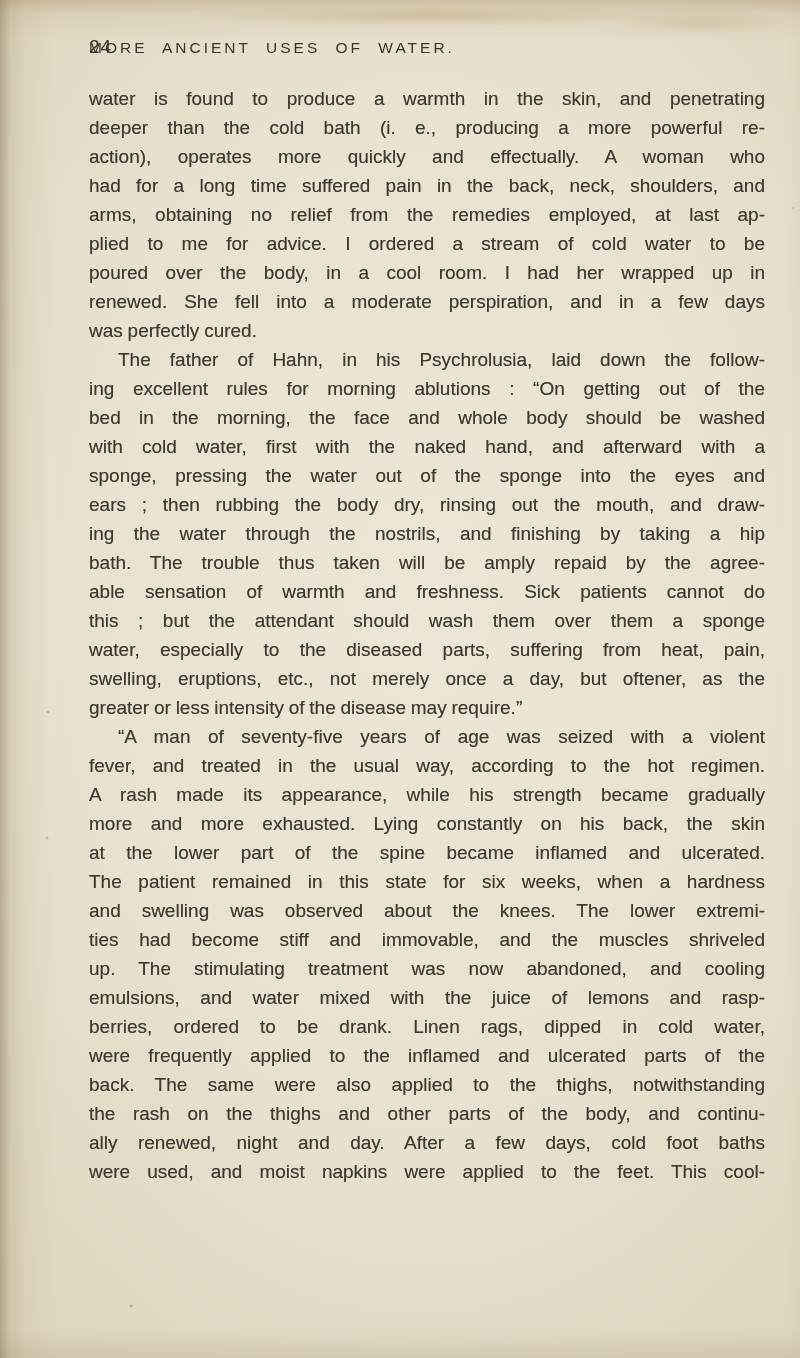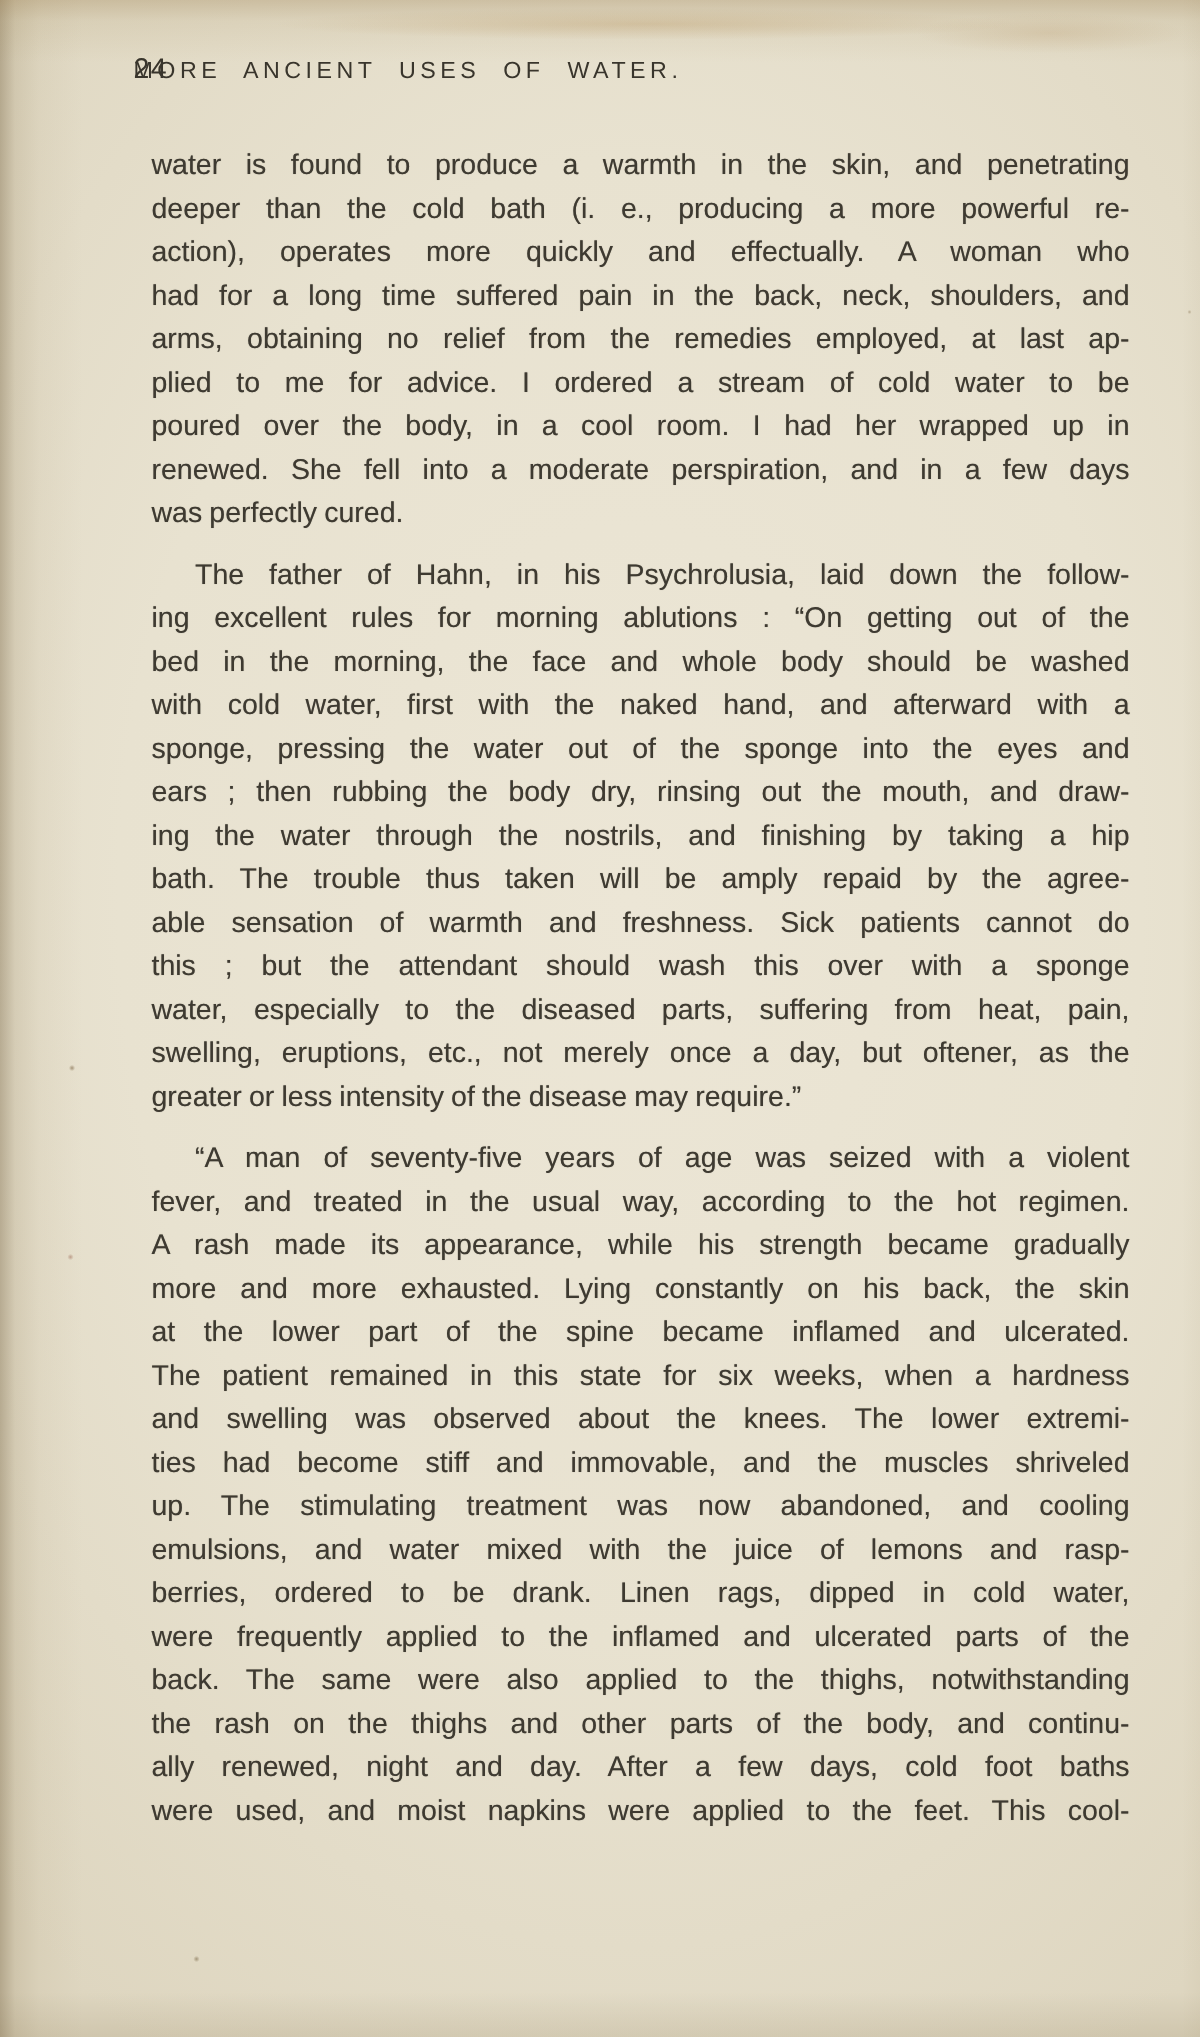--- a/index.html
+++ b/index.html
@@ -62,21 +62,21 @@
   .textblock {
     position: absolute;
     left: 89px;
     top: 84px;
     width: 676px;
     font-size: 19px;
     line-height: 29px;
     word-spacing: -0.5px;
     text-shadow: 0 0 0.5px rgba(62,58,49,0.55);
   }
-  .para { margin: 12px; }
+  .para { margin: 0; }
   .para.indent .line:first-child { text-indent: 29px; }
   .line {
     height: 29px;
     text-align: justify;
     text-align-last: justify;
   }
   .line.last {
     text-align: left;
     text-align-last: left;
   }
@@ -104,21 +104,21 @@
       <div class="para indent">
         <div class="line">The father of Hahn, in his Psychrolusia, laid down the follow-</div>
         <div class="line">ing excellent rules for morning ablutions : “On getting out of the</div>
         <div class="line">bed in the morning, the face and whole body should be washed</div>
         <div class="line">with cold water, first with the naked hand, and afterward with a</div>
         <div class="line">sponge, pressing the water out of the sponge into the eyes and</div>
         <div class="line">ears ; then rubbing the body dry, rinsing out the mouth, and draw-</div>
         <div class="line">ing the water through the nostrils, and finishing by taking a hip</div>
         <div class="line">bath.  The trouble thus taken will be amply repaid by the agree-</div>
         <div class="line">able sensation of warmth and freshness.  Sick patients cannot do</div>
-        <div class="line">this ; but the attendant should wash this over with a sponge</div>
+        <div class="line">this ; but the attendant should wash them over them a sponge</div>
         <div class="line">water, especially to the diseased parts, suffering from heat, pain,</div>
         <div class="line">swelling, eruptions, etc., not merely once a day, but oftener, as the</div>
         <div class="line last">greater or less intensity of the disease may require.”</div>
       </div>
       <div class="para indent">
         <div class="line">“A man of seventy-five years of age was seized with a violent</div>
         <div class="line">fever, and treated in the usual way, according to the hot regimen.</div>
         <div class="line">A rash made its appearance, while his strength became gradually</div>
         <div class="line">more and more exhausted.  Lying constantly on his back, the skin</div>
         <div class="line">at the lower part of the spine became inflamed and ulcerated.</div>

